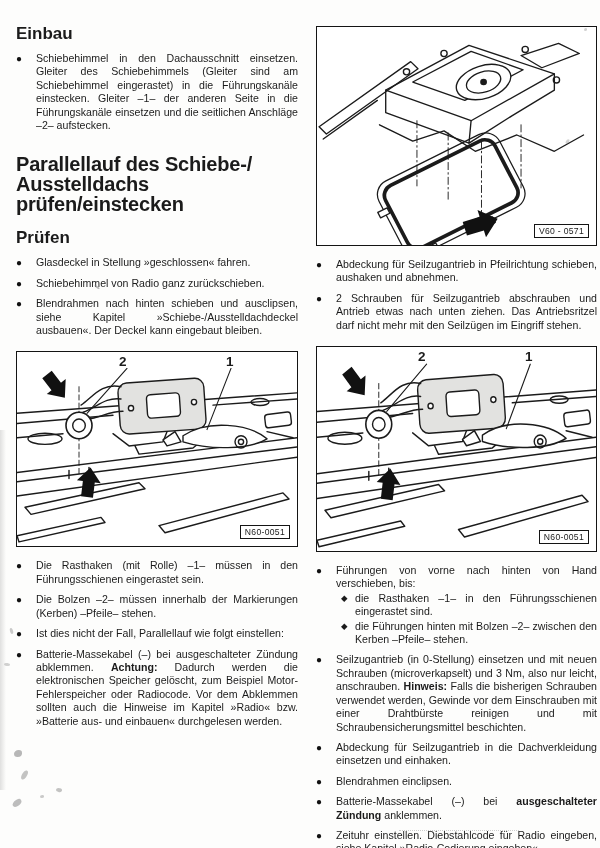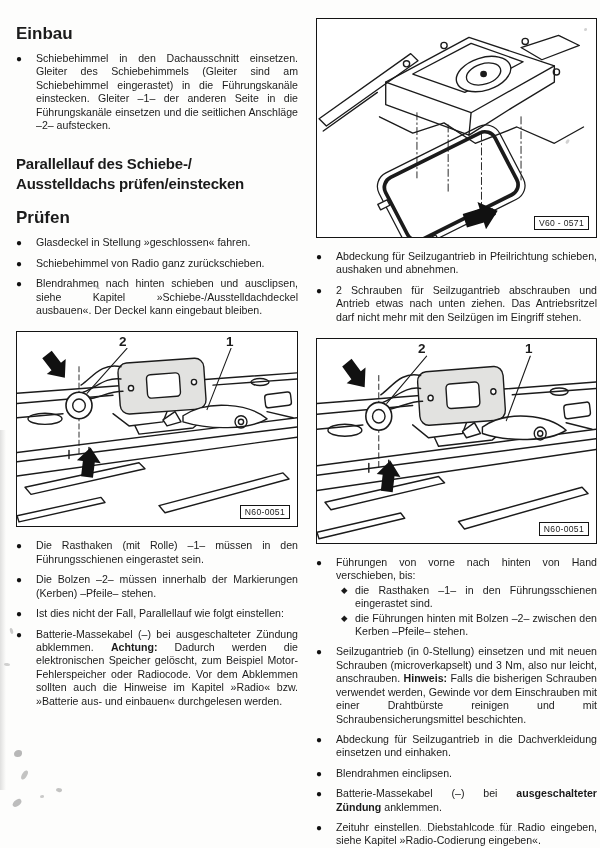--- a/index.html
+++ b/index.html
@@ -7,30 +7,30 @@
     width:600px;height:848px;position:relative;overflow:hidden;
     background:#fdfdfc;color:#1b1b1b;
     font-family:"Liberation Sans","DejaVu Sans",sans-serif;
     -webkit-font-smoothing:antialiased;
   }
   .col{position:absolute;}
   .col-left{left:16px;top:24px;width:282px;}
   .col-right{left:316px;top:14px;width:281px;}
   .sec-head{font-weight:bold;font-size:17px;margin:0 0 8px;}
   .sec-head.mt{margin-top:14px;}
-  .title{font-weight:bold;font-size:15px;line-height:20px;letter-spacing:-0.2px;margin:22px 0 14px;}
+  .title{font-weight:bold;font-size:20px;line-height:20px;letter-spacing:-0.2px;margin:22px 0 14px;}
   .bullet{display:flex;gap:10px;margin:0 0 7px;font-size:10.6px;line-height:13.4px;text-align:justify;}
   .dot{flex:0 0 10px;font-size:10px;line-height:13.4px;color:#111;}
   .btext{flex:1 1 auto;}
   .sub{display:flex;gap:5px;margin-top:1px;padding-left:5px;}
   .sub .dia{flex:0 0 9px;font-size:8.5px;line-height:13.4px;}
   b{font-weight:bold;}
   .figure{position:relative;border:1.7px solid #141414;background:#fff;}
   .fig1{height:194px;margin:14px 0 12px;}
-  .fig2{height:218px;margin:4px 0 12px;}
+  .fig2{height:218px;margin:12px 0 12px;}
   .fig3{height:204px;margin:14px 0 12px;}
   .figure svg{display:block;width:100%;height:100%;}
   .fig-label{position:absolute;font-weight:bold;font-size:13.5px;line-height:13px;background:#fff;padding:0 2px;}
   .fig-id{
     position:absolute;right:7px;bottom:7px;border:1.2px solid #141414;background:#fff;
     font-size:8.6px;letter-spacing:.3px;padding:1px 4px;line-height:10px;
   }
   
   .art{position:absolute;background:#7d7d7d;border-radius:60% 40% 55% 45%;}
   .edge-shade{position:absolute;left:0;top:430px;width:6px;height:360px;

